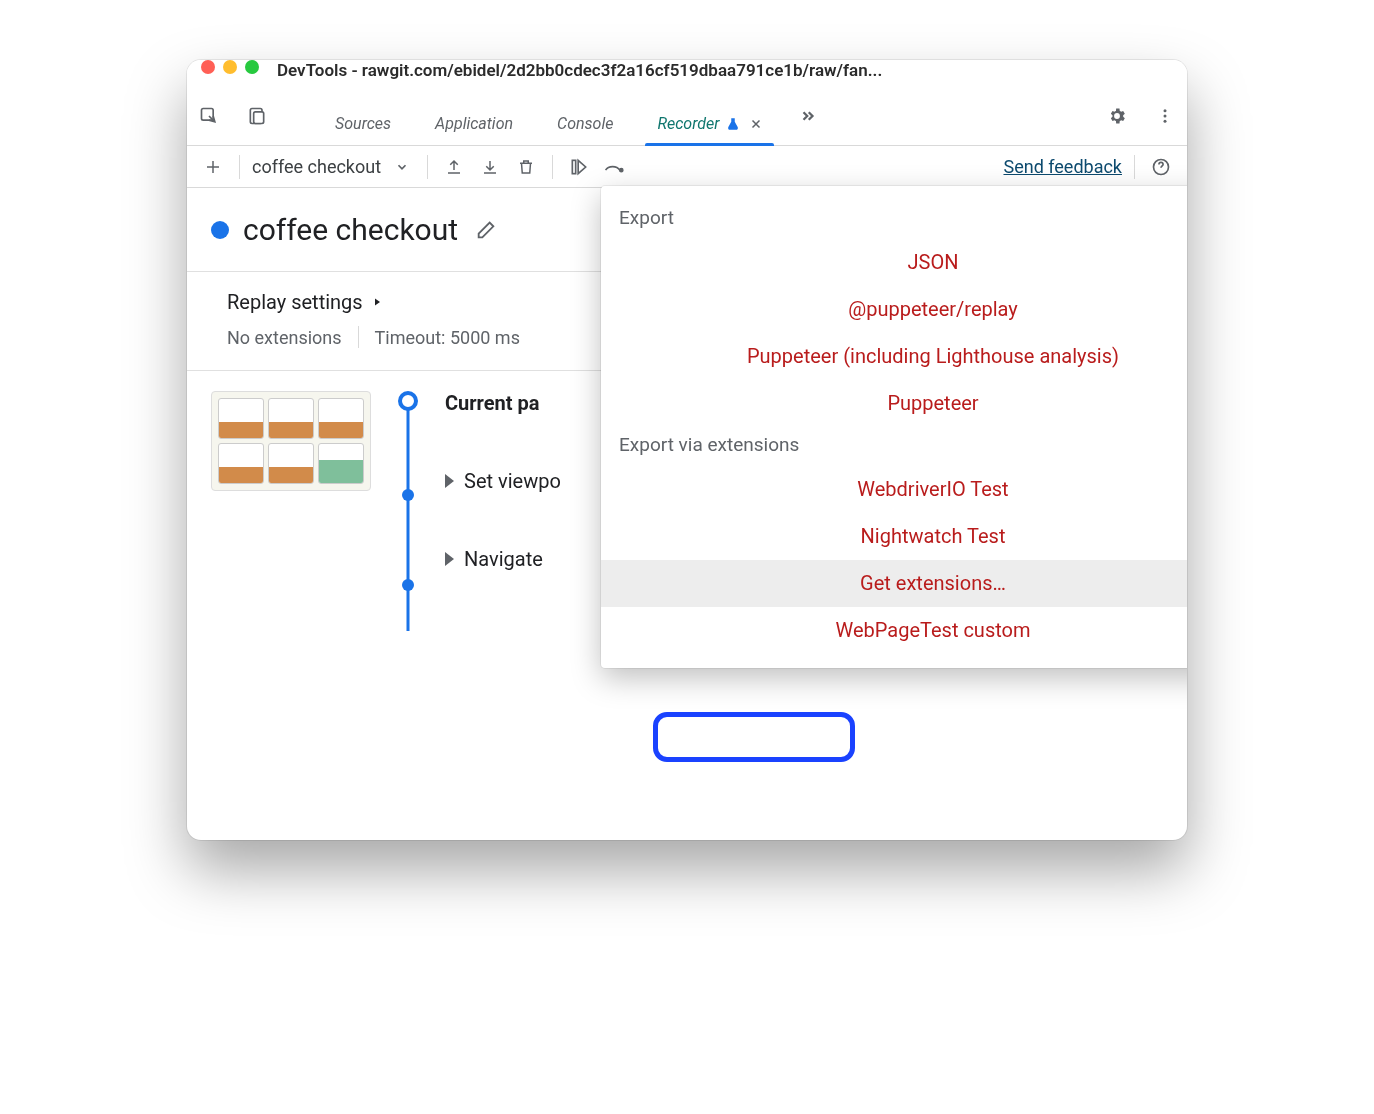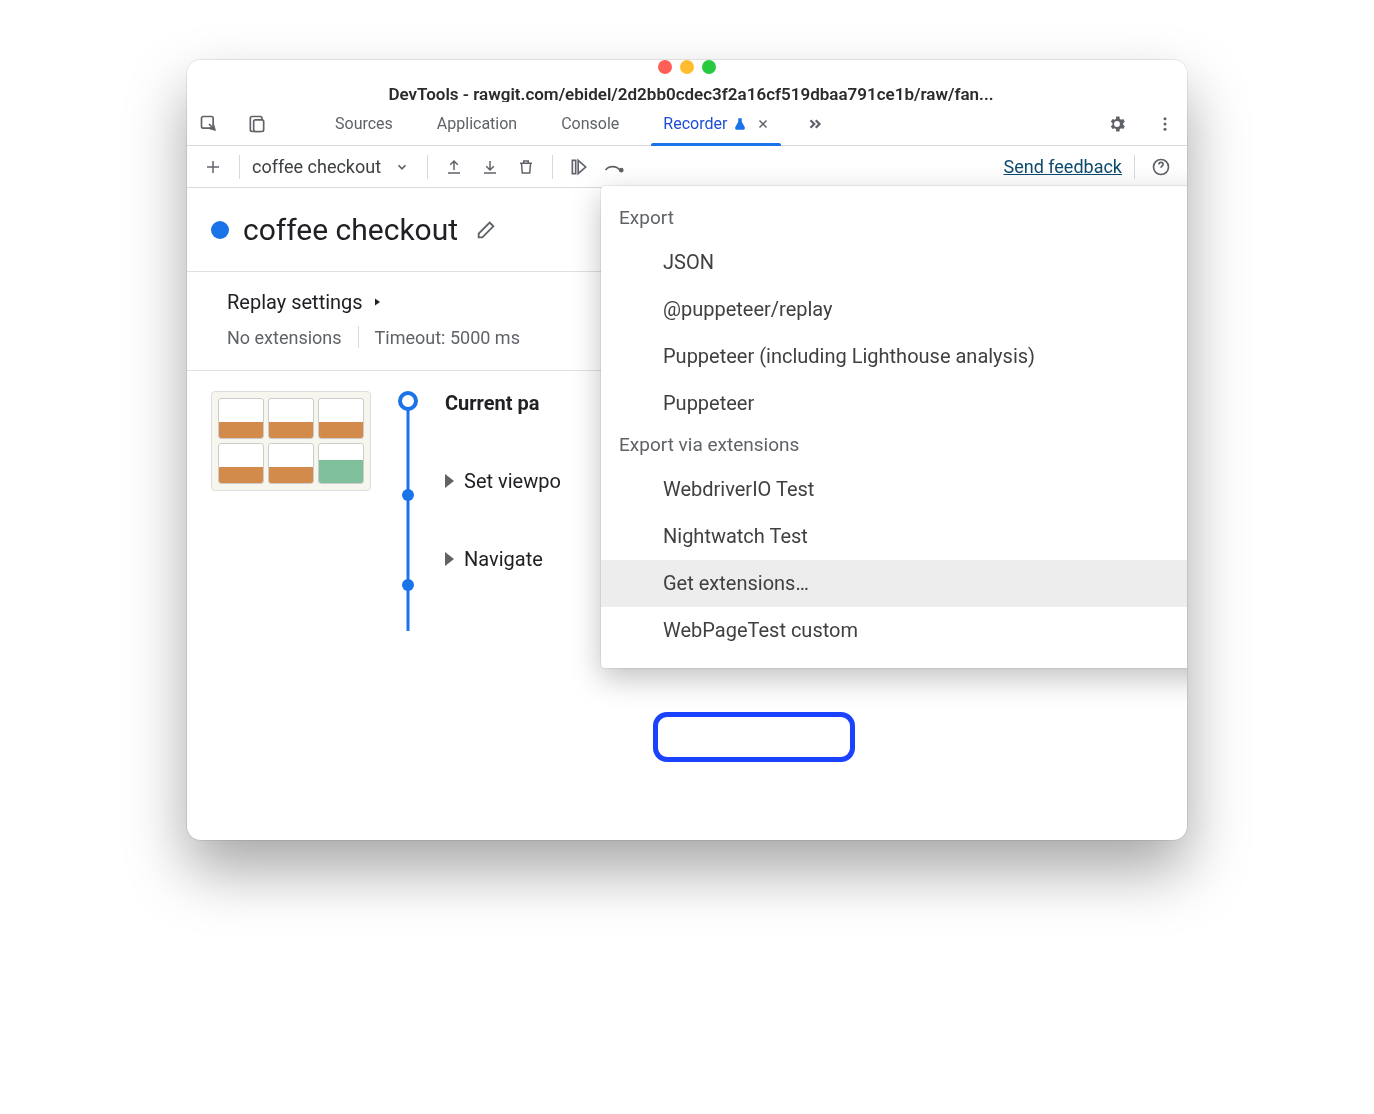--- a/index.html
+++ b/index.html
@@ -19,69 +19,68 @@
     margin: 0 auto;
     overflow: hidden;
     position: relative;
     display: flex;
     flex-direction: column;
   }
   
   .titlebar {
     height: 42px;
     display: flex;
-    align-items: center;
+    align-items: flex-start;
     padding: 0 14px;
     gap: 10px;
     background: #fff;
-    flex-direction: column;
   }
   .traffic { display: flex; gap: 8px; }
   .dot { width: 14px; height: 14px; border-radius: 50%; }
   .dot.red { background: #ff5f56; }
   .dot.yellow { background: #ffbd2e; }
   .dot.green { background: #27c93f; }
   .title-text {
     font-weight: 600;
     font-size: 17px;
     color: #2b2b2b;
     white-space: nowrap;
     overflow: hidden;
     text-overflow: ellipsis;
     flex: 1;
     margin-left: 8px;
   }
   
   .tabbar {
     height: 44px;
     display: flex;
-    align-items: center;
     border-bottom: 1px solid #d9d9d9;
     padding: 0 8px;
     gap: 20px;
     color: #5f6368;
+    font-style: italic;
   }
   .iconbtn {
     width: 28px; height: 28px;
     display: flex; align-items: center; justify-content: center;
     border-radius: 4px;
     color: #5f6368;
   }
   .tab {
     padding: 0 12px;
     height: 100%;
     display: flex;
     align-items: center;
     font-size: 16px;
     color: #5f6368;
     gap: 6px;
     position: relative;
   }
   .tab.active {
-    color: #1d4ed8;
+    color: #0f766e;
   }
   .tab.active::after {
     content:"";
     position:absolute;
     left:0; right:0; bottom:-1px;
     height:3px;
     background:#1a73e8;
     border-radius: 2px 2px 0 0;
   }
   .spaceflex { flex:1; }
@@ -243,23 +242,24 @@
     padding: 14px 0 14px 0;
     z-index: 50;
   }
   .dd-header {
     font-size: 19px;
     color:#5f6368;
     padding: 6px 18px 10px 18px;
   }
   .dd-item {
     font-size: 20px;
-    color:#404040;
+    color:#b91c1c;
     padding: 10px 18px 10px 62px;
     line-height: 1.35;
+    text-align: center;
   }
   .dd-item.hover {
     background:#ededed;
   }
   .highlight-ring {
     position:absolute;
     border: 5px solid #1a42ff;
     border-radius: 14px;
     pointer-events:none;
     top: 526px;

